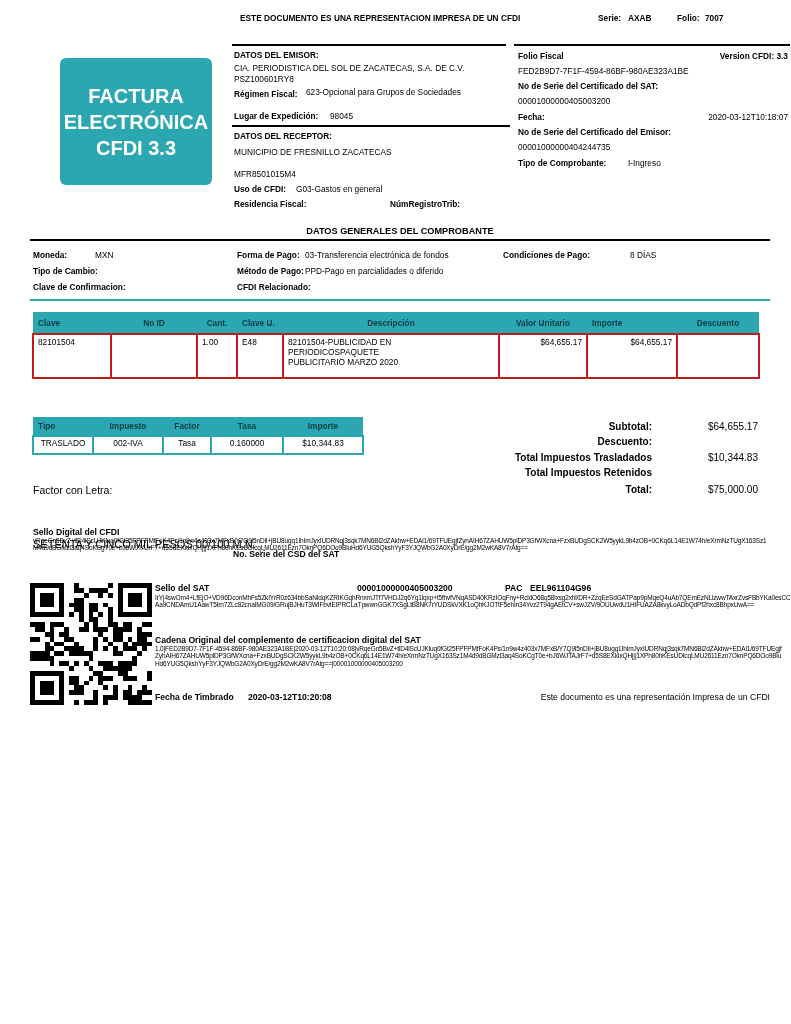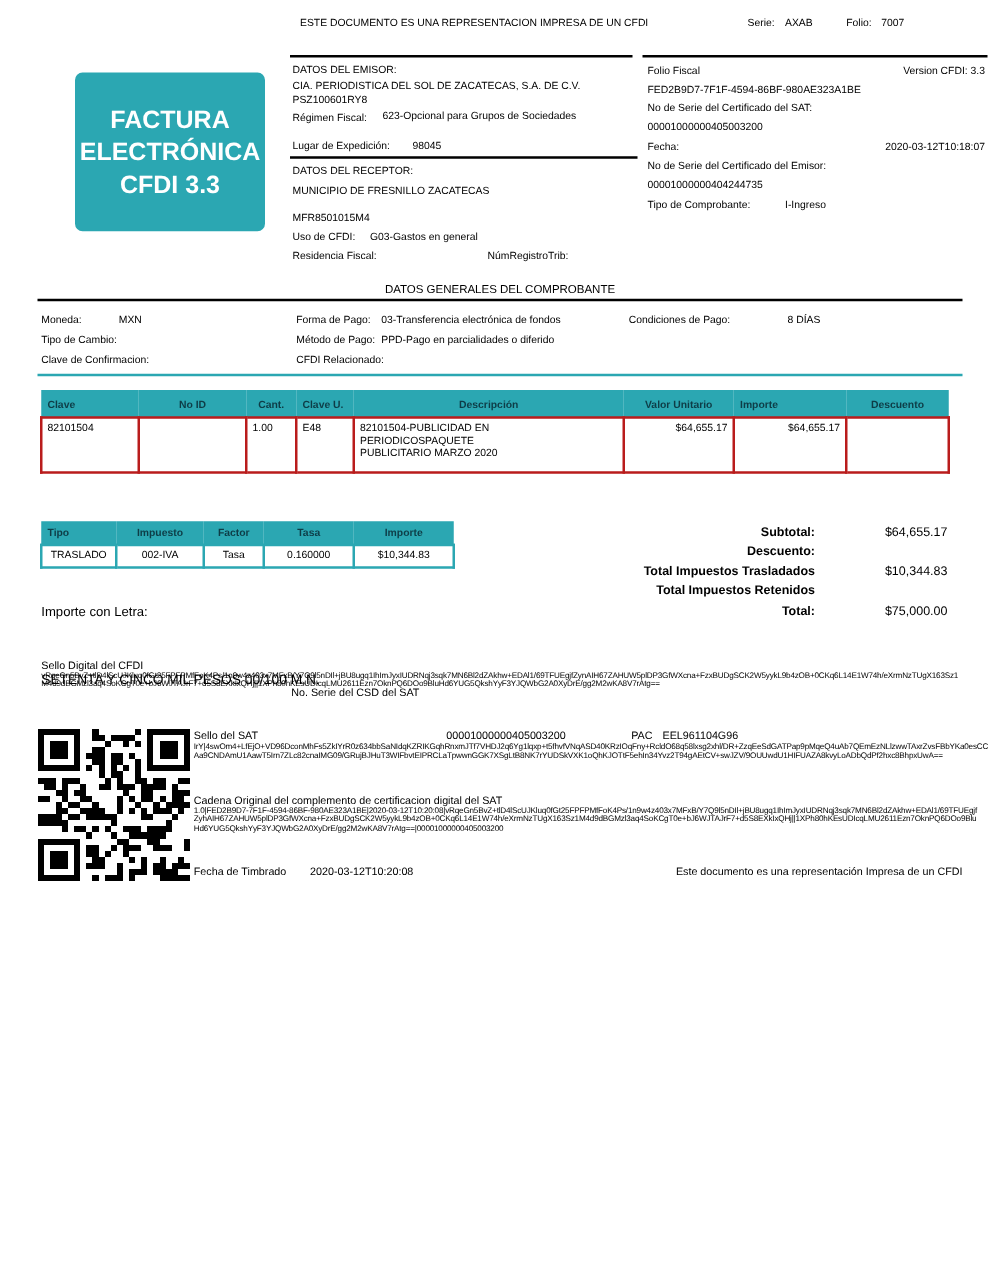--- a/index.html
+++ b/index.html
@@ -1,19 +1,19 @@
 <!DOCTYPE html>
 <html><head>
 <meta charset="utf-8">
 <style>
   html,body{margin:0;padding:0;background:#fff;}
   .page{position:relative;width:791px;height:1024px;background:#fff;overflow:hidden;
         font-family:"Liberation Sans",sans-serif;color:#000;}
   .abs{position:absolute;white-space:nowrap;}
-  .b{font-weight:normal;}
+  .b{font-weight:bold;}
   .s8{font-size:8.3px;}
   .s85{font-size:8.6px;}
   .s9{font-size:9.2px;}
   .s11{font-size:11px;margin-top:35px;}
   .hline{position:absolute;background:#000;height:2.4px;}
   .tealline{position:absolute;background:#2BA7B2;height:2px;}
   .badge{position:absolute;left:60px;top:58px;width:152px;height:127px;background:#2BA7B2;
          border-radius:6px;display:flex;flex-direction:column;justify-content:center;align-items:center;
          color:#fff;font-weight:bold;font-size:20px;line-height:26px;text-align:center;}
   .tiny{position:absolute;font-size:6.5px;line-height:7.4px;letter-spacing:-0.15px;
@@ -171,21 +171,21 @@
   <div class="tvalue" style="top:421px">$64,655.17</div>
   <div class="tlabel" style="top:436px">Descuento:</div>
   <div class="tvalue" style="top:436px"></div>
   <div class="tlabel" style="top:452px">Total Impuestos Trasladados</div>
   <div class="tvalue" style="top:452px">$10,344.83</div>
   <div class="tlabel" style="top:467px">Total Impuestos Retenidos</div>
   <div class="tvalue" style="top:467px"></div>
   <div class="tlabel" style="top:484px">Total:</div>
   <div class="tvalue" style="top:484px">$75,000.00</div>
 
-  <div class="abs" style="left:33px;top:484px;font-size:10.5px">Importe con Letra:</div>
+  <div class="abs" style="left:33px;top:484px;font-size:10.5px">Factor con Letra:</div>
   <div class="abs s11" style="left:33px;top:503px">SETENTA Y CINCO MIL  PESOS  00/100 M.N.</div>
 
   <div class="abs s85 b" style="left:33px;top:527px">Sello Digital del CFDI</div>
   <div class="tiny" style="left:33px;top:537px;width:737px">vRqeGn5BvZ+tlD4lScUJKluq0fGt25FPFPMfFoK4Ps/1n9w4z403x7MFxB/Y7Q9l5nDIl+jBU8ugq1IhImJyxIUDRNqj3sqk7MN6Bl2dZAkhw+EDAl1/69TFUEgjfZynAIH67ZAHUW5plDP3GfWXcna+FzxBUDgSCK2W5yykL9b4zOB+0CKq6L14E1W74h/eXrmNzTUgX163Sz1M4d9dBGMzl3aq4SoKCgT0e+bJ6WJTAJrF7+d5S8EXkIxQHj||1XPh80hKEsUDIcqLMU2611Ezn7OknPQ6DOo9BluHd6YUG5QkshYyF3YJQWbG2A0XyDrE/gg2M2wKA8V7rAtg==</div>
 
   <div id="qr"><svg xmlns="http://www.w3.org/2000/svg" width="122" height="122" viewBox="0 0 25 25" shape-rendering="crispEdges">
         <rect x="9" y="0" width="1" height="1" fill="#000"></rect>
         <rect x="16" y="0" width="1" height="1" fill="#000"></rect>
         <rect x="9" y="1" width="1" height="1" fill="#000"></rect>
         <rect x="10" y="1" width="1" height="1" fill="#000"></rect>

